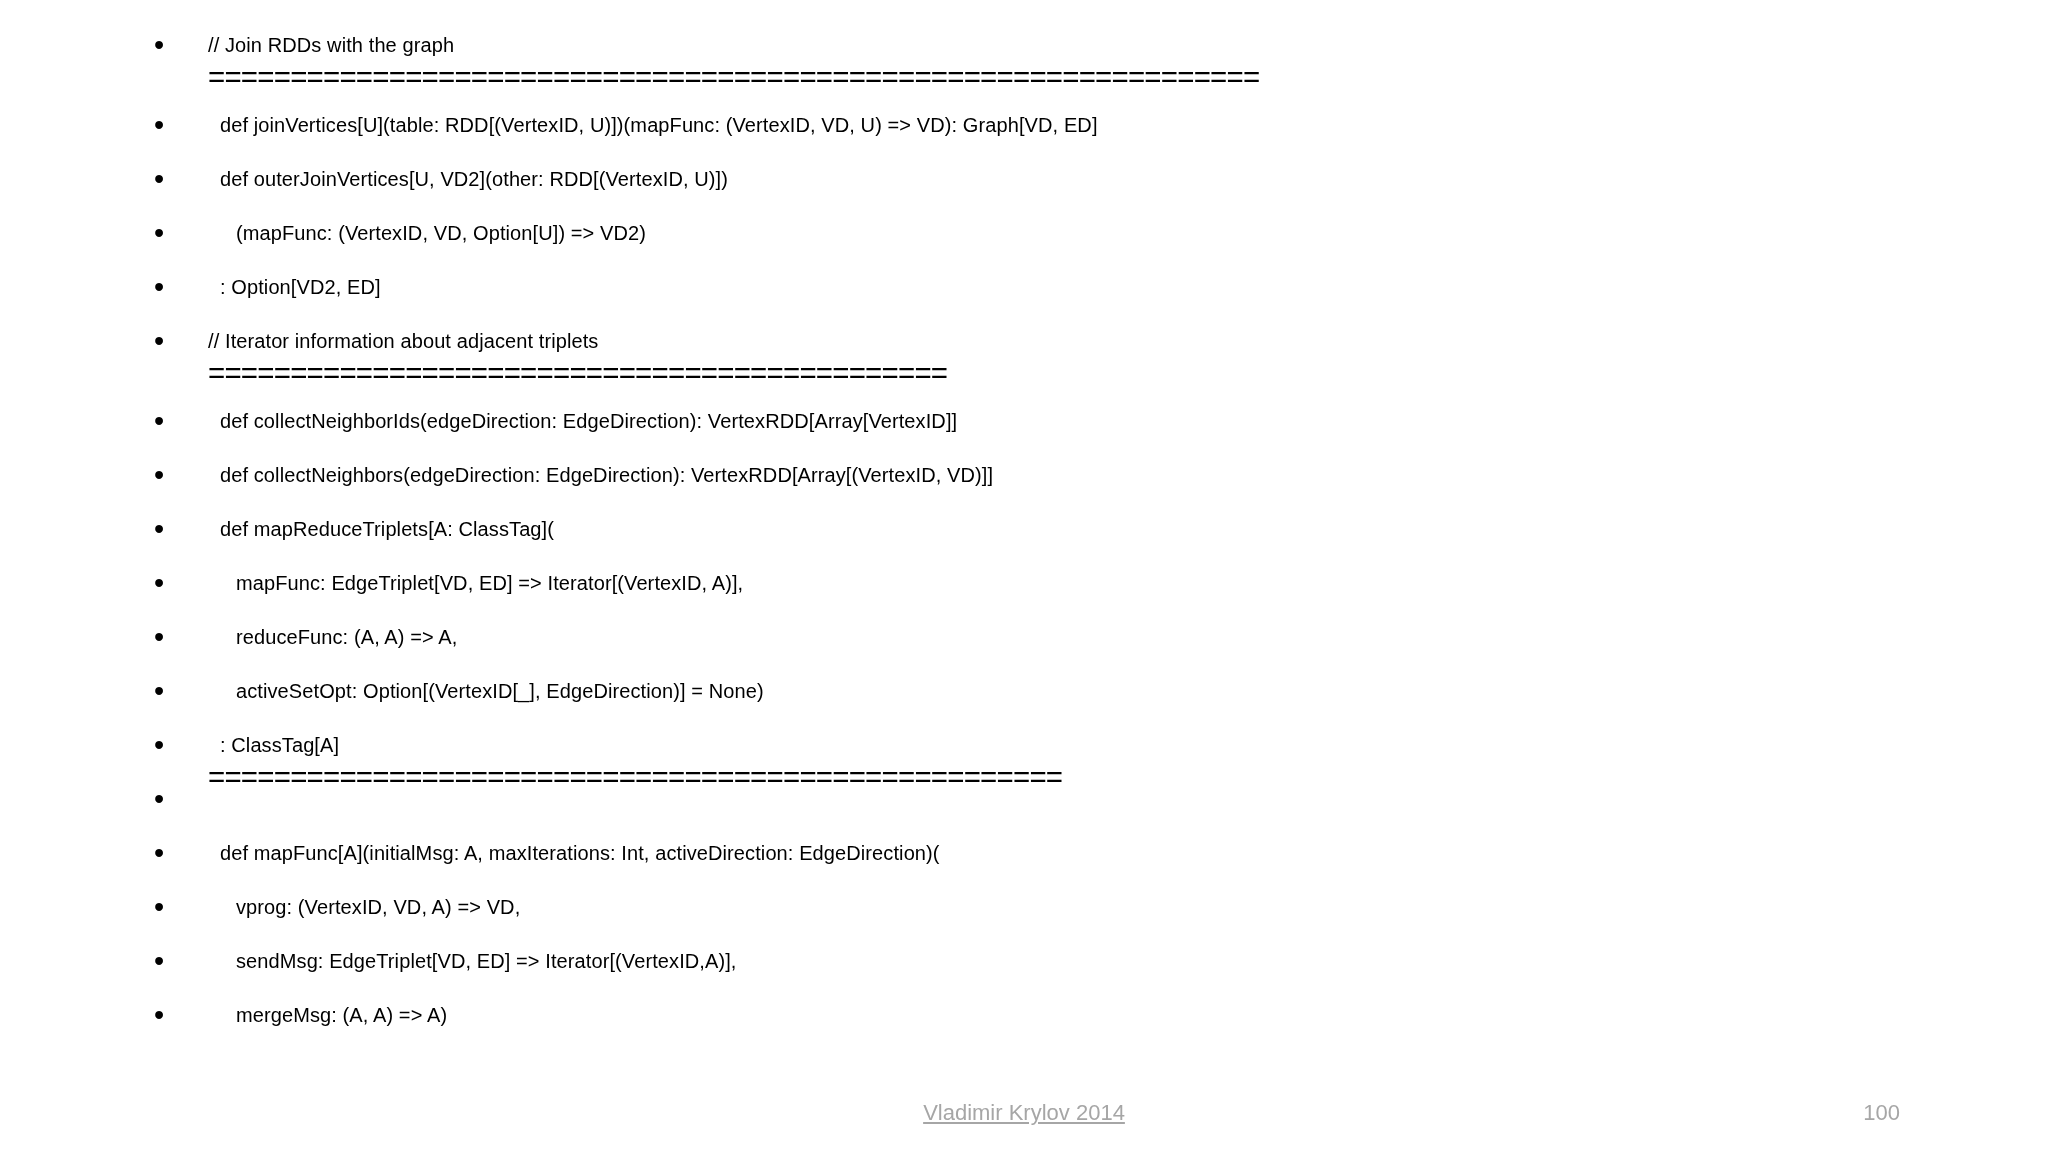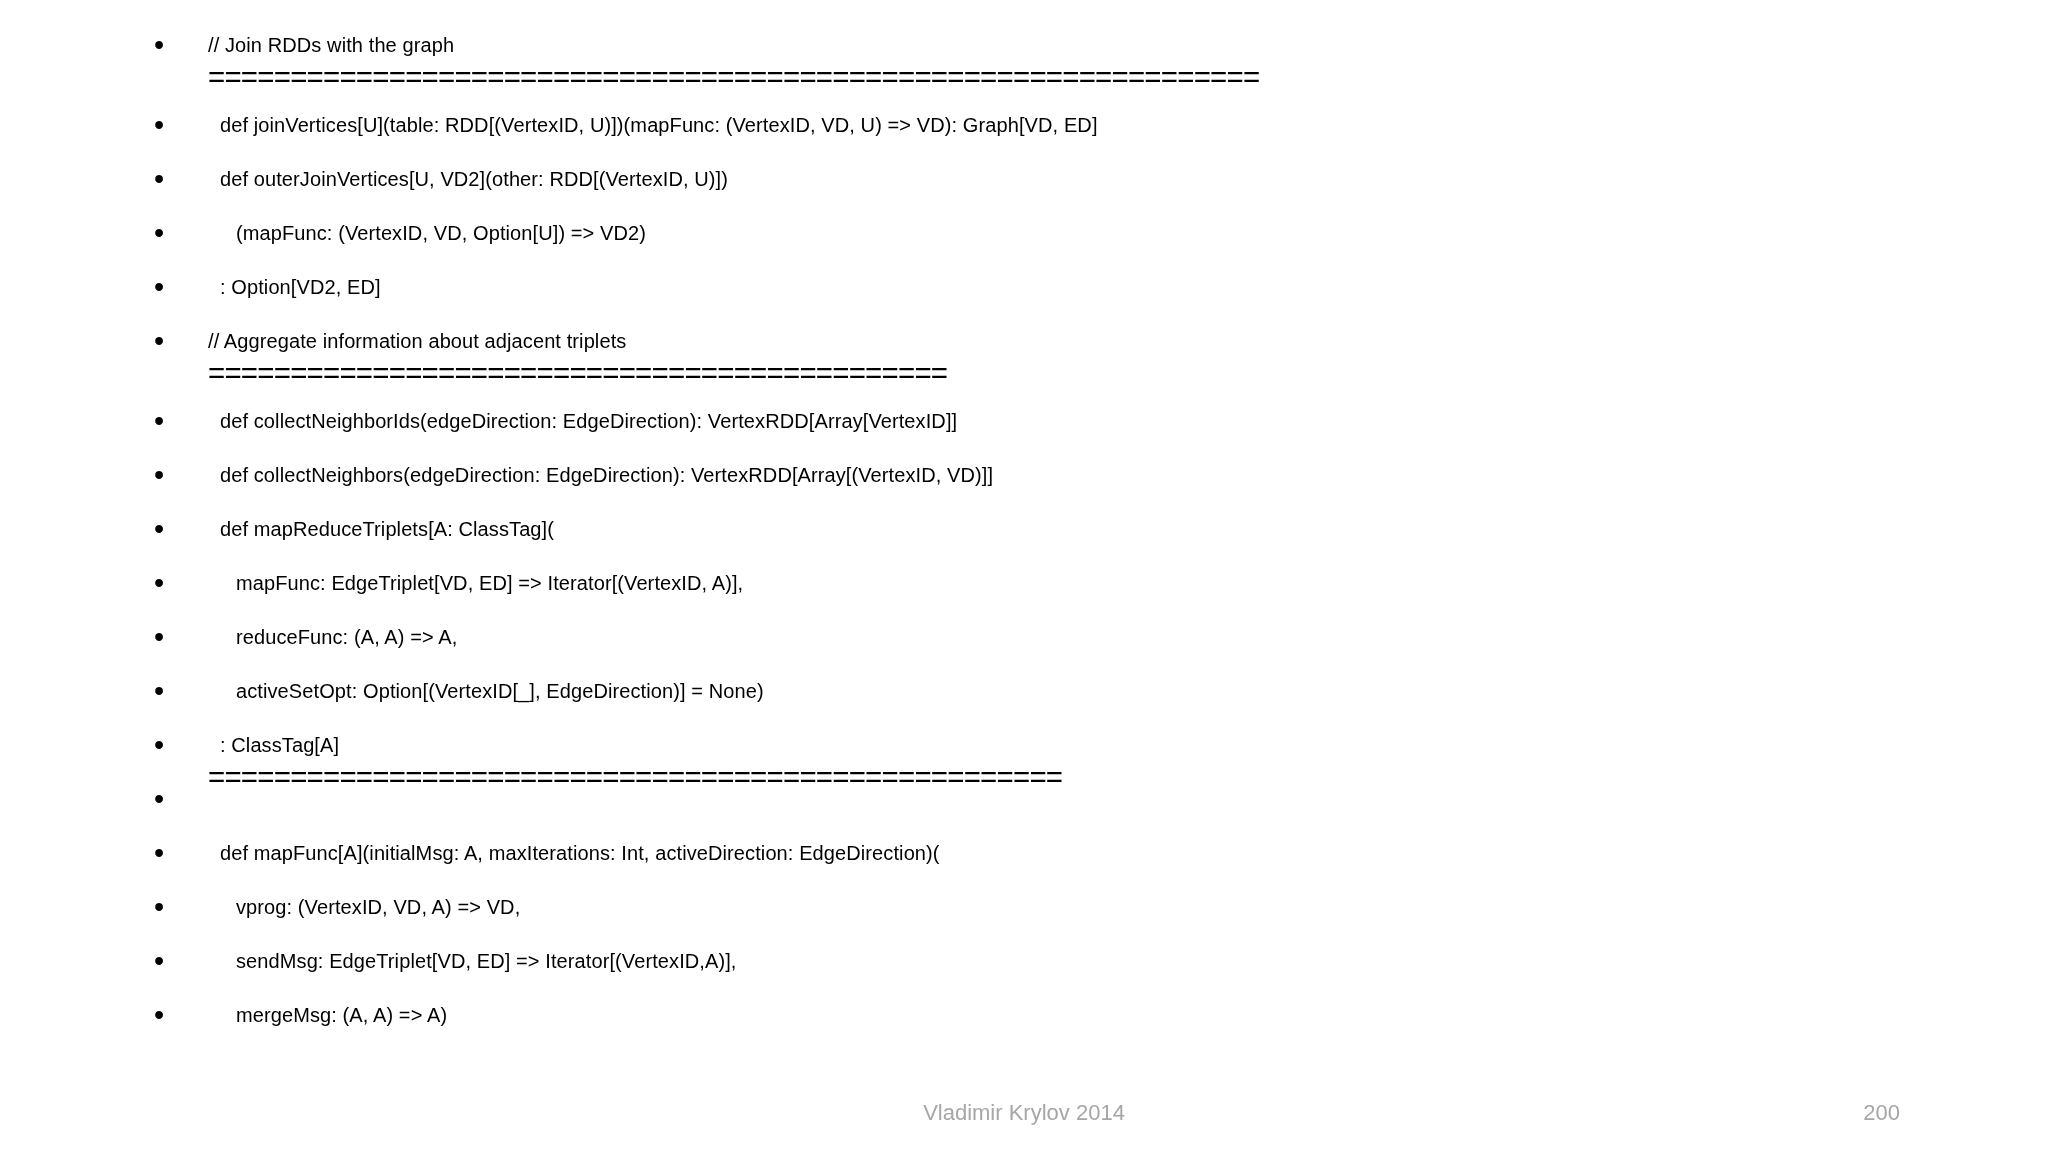--- a/index.html
+++ b/index.html
@@ -86,20 +86,21 @@
 
   #footer-author {
     position: absolute;
     left: 50%;
     transform: translateX(-50%);
     top: 0;
     font-size: 22px;
     line-height: 30px;
     color: #a6a6a6;
     white-space: nowrap;
+    text-decoration: underline;
   }
 
   #footer-slide-number {
     position: absolute;
     right: 148px;
     top: 0;
     font-size: 22px;
     line-height: 30px;
     color: #a6a6a6;
     text-align: right;
@@ -127,21 +128,21 @@
       <div class="bullet-row">
         <span class="bullet-marker">•</span>
         <div class="bullet-body"><span class="bullet-text ind-3">(mapFunc: (VertexID, VD, Option[U]) =&gt; VD2)</span></div>
       </div>
       <div class="bullet-row">
         <span class="bullet-marker">•</span>
         <div class="bullet-body"><span class="bullet-text ind-2">: Option[VD2, ED]</span></div>
       </div>
       <div class="bullet-row">
         <span class="bullet-marker">•</span>
-        <div class="bullet-body"><span class="bullet-text ind-1">// Aggregate information about adjacent triplets</span><span class="rule-text ind-1">=============================================</span></div>
+        <div class="bullet-body"><span class="bullet-text ind-1">// Iterator information about adjacent triplets</span><span class="rule-text ind-1">=============================================</span></div>
       </div>
       <div class="bullet-row">
         <span class="bullet-marker">•</span>
         <div class="bullet-body"><span class="bullet-text ind-2">def collectNeighborIds(edgeDirection: EdgeDirection): VertexRDD[Array[VertexID]]</span></div>
       </div>
       <div class="bullet-row">
         <span class="bullet-marker">•</span>
         <div class="bullet-body"><span class="bullet-text ind-2">def collectNeighbors(edgeDirection: EdgeDirection): VertexRDD[Array[(VertexID, VD)]]</span></div>
       </div>
       <div class="bullet-row">
@@ -181,16 +182,16 @@
         <div class="bullet-body"><span class="bullet-text ind-3">sendMsg: EdgeTriplet[VD, ED] =&gt; Iterator[(VertexID,A)],</span></div>
       </div>
       <div class="bullet-row">
         <span class="bullet-marker">•</span>
         <div class="bullet-body"><span class="bullet-text ind-3">mergeMsg: (A, A) =&gt; A)</span></div>
       </div>
     </div>
 
   <div id="footer">
     <div id="footer-author">Vladimir Krylov 2014</div>
-    <div id="footer-slide-number">200</div>
+    <div id="footer-slide-number">100</div>
   </div>
 
 </div>
 
 </body></html>

